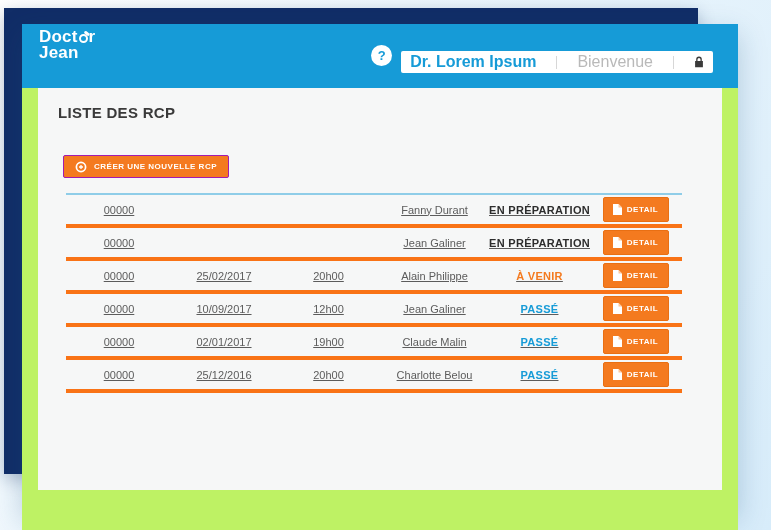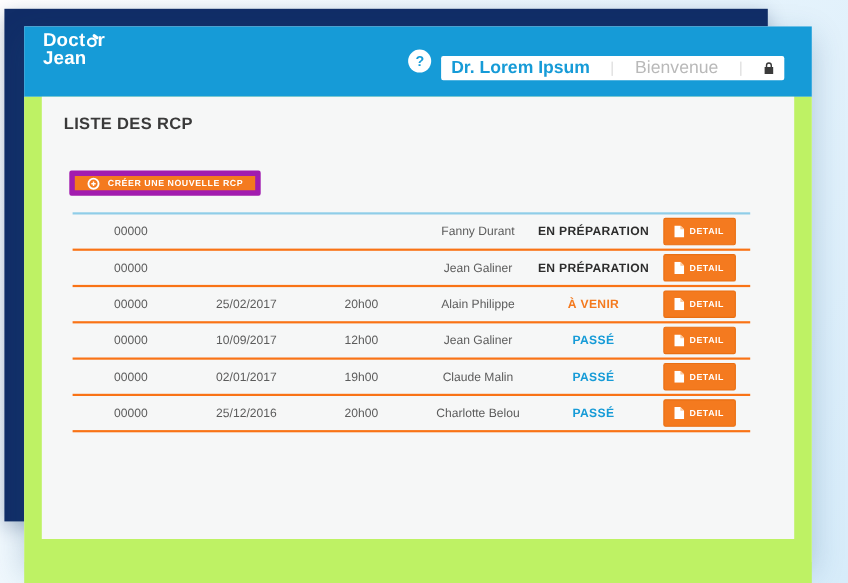--- a/index.html
+++ b/index.html
@@ -40,32 +40,32 @@
   .back-btn { position:absolute; right:20px; top:3px; height:21px; width:74px;
               background:#1689b9; border:none; border-radius:2px; color:#fff;
               font-family:inherit; font-size:8px; font-weight:bold; letter-spacing:1px;
               display:flex; align-items:center; justify-content:center; gap:6px; cursor:pointer; }
   .chev { display:inline-block; width:5px; height:5px; border-left:2px solid #fff;
           border-bottom:2px solid #fff; transform:rotate(45deg); }
   
   .content { position:relative; height:508px; background:#bef264; }
   .panel { margin:0 16px; height:402px; background:#f6f7f7; }
   .page-title { padding:16px 0 0 20px; font-size:15px; font-weight:bold; color:#3a3a3a; letter-spacing:.3px; }
-  .create-btn { margin:34px 0 0 25px; height:23px; background:#f47a1f; border:5px solid #a21caf;
+  .create-btn { margin:34px 0 0 25px; height:23px; background:#f47a1f; border:1px solid #a21caf;
                 border-radius:2px; color:#fff; font-family:inherit; font-size:8px; font-weight:bold;
                 letter-spacing:.5px; display:inline-flex; align-items:center; gap:7px; padding:0 11px;
                 cursor:pointer; }
   
   .table { margin:15px 40px 0 28px; }
   .thead, .trow { display:grid; grid-template-columns:106px 104px 105px 107px 103px 89px;
                   align-items:center; }
   .thead { height:28px; font-size:11px; font-weight:bold; color:#474747; }
   .thead span { text-align:center; }
   .header-line { height:2px; background:#8fcde8; }
-  .trow { height:33px; border-bottom:2px solid #f97316; font-size:11px; color:#5c5c5c; }
+  .trow { height:33px; border-bottom:4px solid #f97316; font-size:11px; color:#5c5c5c;text-decoration:underline; }
   .cell { text-align:center; }
   .cell.statut { font-weight:bold; letter-spacing:.3px; }
   .st-prep   { color:#2d2d2d; }
   .st-avenir { color:#f47a1f; }
   .st-passe  { color:#169bd7; }
   .detail-btn { height:25px; width:66px; background:#f47a1f; border:1px solid #e96f13;
                 border-radius:2px; color:#fff; font-family:inherit; font-size:8px; font-weight:bold;
                 letter-spacing:.5px; display:inline-flex; align-items:center; justify-content:center;
                 gap:5px; cursor:pointer; margin:0 auto; }
 </style>

